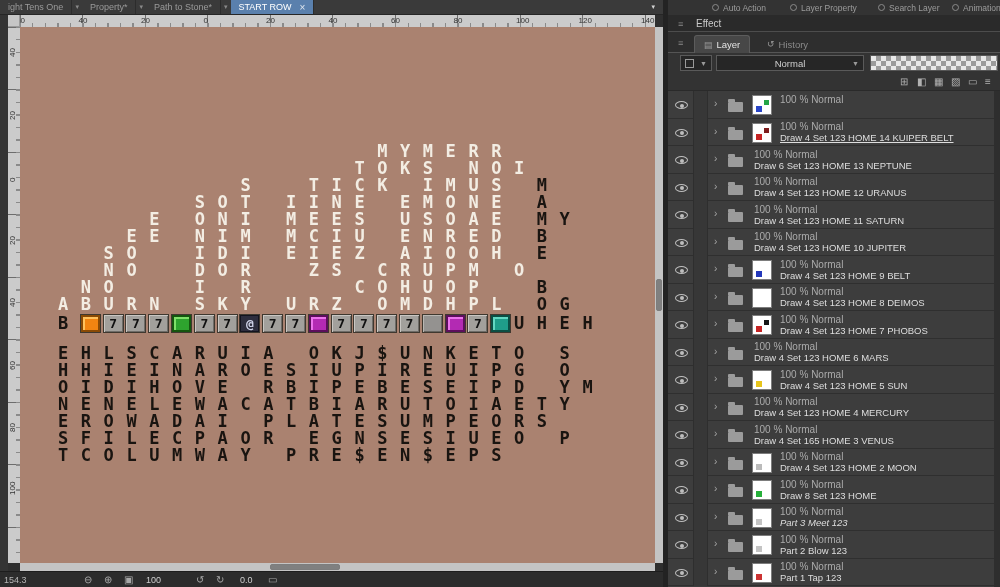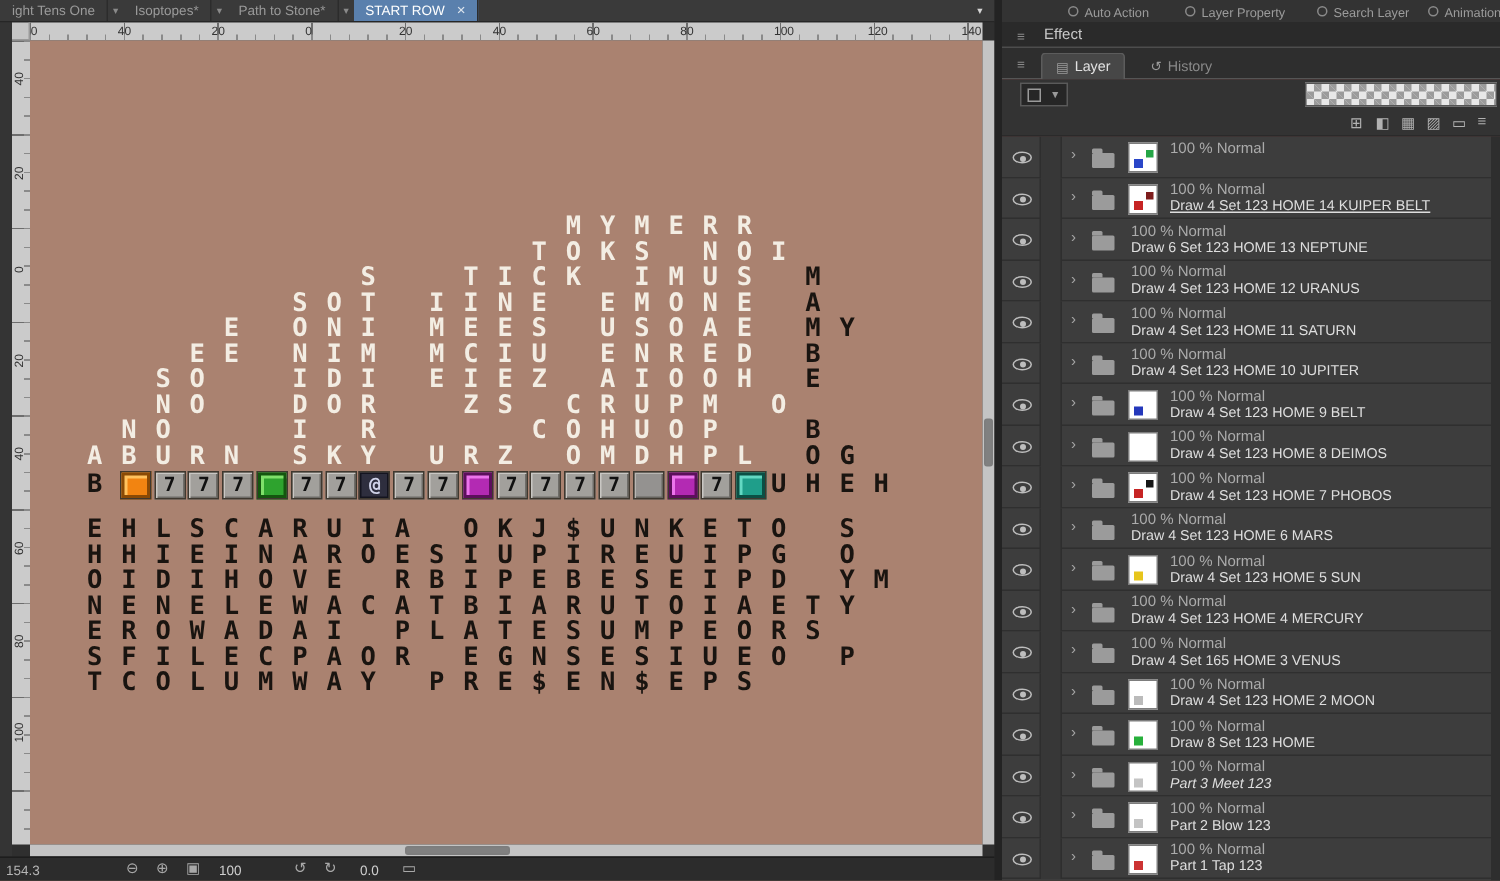--- a/index.html
+++ b/index.html
@@ -101,21 +101,21 @@
 <body>
 
 <div id="app">
 
   <div id="tabbar" class="abs">
       <div class="tab">
         <span>ight Tens One</span>
       </div>
       <span class="tabchev">▾</span>
       <div class="tab">
-        <span>Isoptopes*</span>
+        <span>Property*</span>
       </div>
       <span class="tabchev">▾</span>
       <div class="tab">
         <span>Path to Stone*</span>
       </div>
       <span class="tabchev">▾</span>
       <div class="tab active">
         <span>START ROW</span>
         <span class="tabclose">×</span>
       </div>
@@ -501,20 +501,24 @@
         <span class="ticon">↺</span>
         <span>History</span>
       </div>
     </div>
 
     <div id="blendrow">
       <div id="dd-mini" class="ddbox">
         <span class="sq"></span>
         <span class="ddarrow">▼</span>
       </div>
+      <div id="dd-blend" class="ddbox">
+        <span>Normal</span>
+        <span class="dda">▼</span>
+      </div>
       <div id="checker"></div>
     </div>
 
     <div id="panel-iconrow">
         <span class="pricon" style="left: 232px;">⊞</span>
         <span class="pricon" style="left: 249px;">◧</span>
         <span class="pricon" style="left: 266px;">▦</span>
         <span class="pricon" style="left: 283px;">▨</span>
         <span class="pricon" style="left: 300px;">▭</span>
         <span class="pricon" style="left: 317px;">≡</span>

